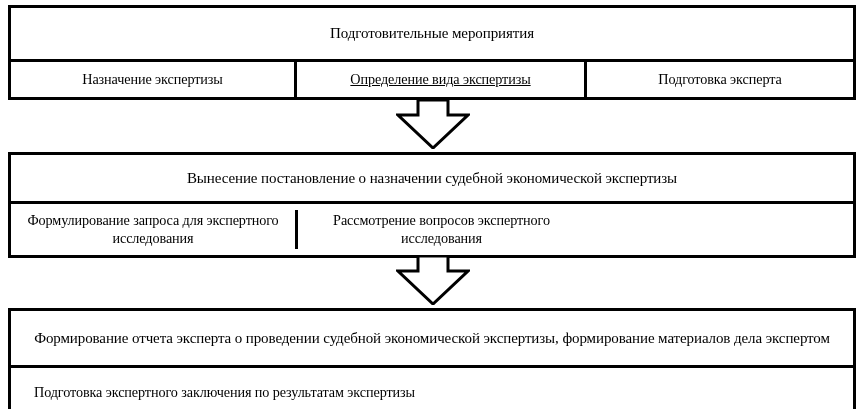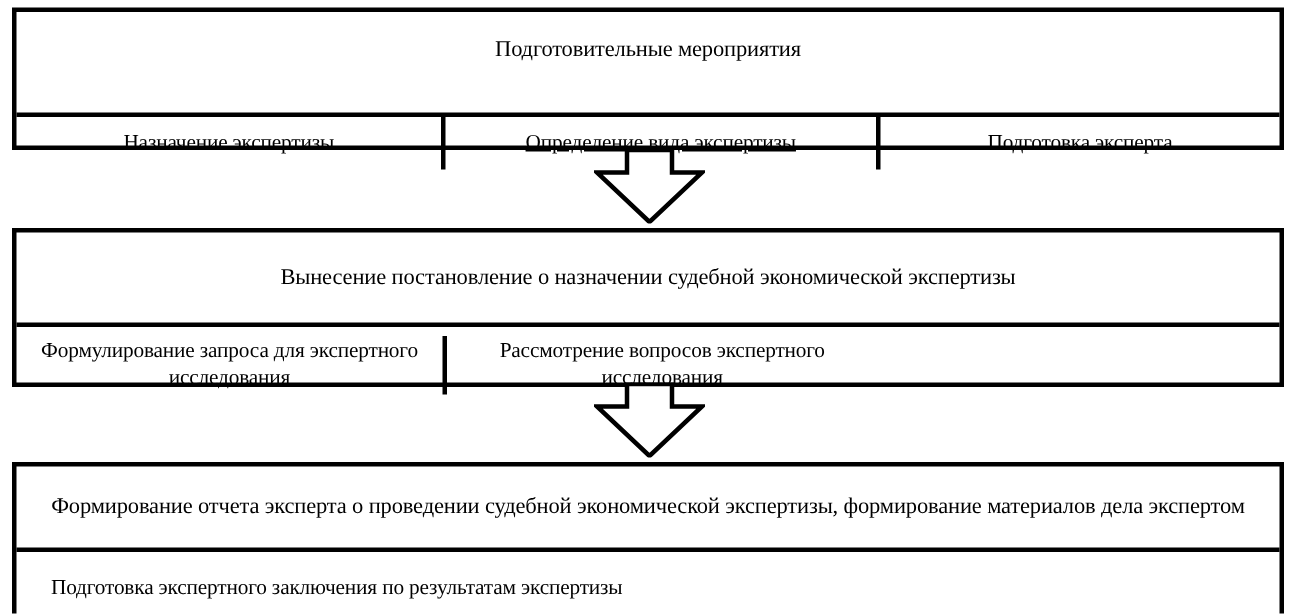--- a/index.html
+++ b/index.html
@@ -65,27 +65,27 @@
     line-height: 1.22;
     font-size: 14.2px;
     letter-spacing: -0.1px;
     border-right: 3px solid #000000;
   }
   .stage-cell:last-child { border-right: 0; }
 
   
   #stage-1 { top: 5px;   height: 95px; }
   #stage-1 .stage-header { height: 51px; }
-  #stage-1 .stage-row    { height: 38px; margin-top: 16px; }
+  #stage-1 .stage-row    { height: 38px; }
   #stage-1 .c0 { width: 286px; }
   #stage-1 .c1 { width: 290px; text-decoration: underline; }
   #stage-1 .c2 { flex: 1; }
 
   #stage-2 { top: 152px; height: 106px; }
-  #stage-2 .stage-header { height: 60px; }
+  #stage-2 .stage-header { height: 46px; }
   #stage-2 .stage-row    { height: 54px; align-items: center; }
   #stage-2 .c0 { width: 287px; }
   #stage-2 .c1 { width: 287px; }
   #stage-2 .c2 { flex: 1; }
 
   #stage-3 { top: 308px; height: 130px; }
   #stage-3 .stage-header { height: 54px; }
   #stage-3 .stage-row    { height: 53px; gap: 24px; }
   #stage-3 .c0 { width: 427px; }
   #stage-3 .c1 { flex: 1; }

